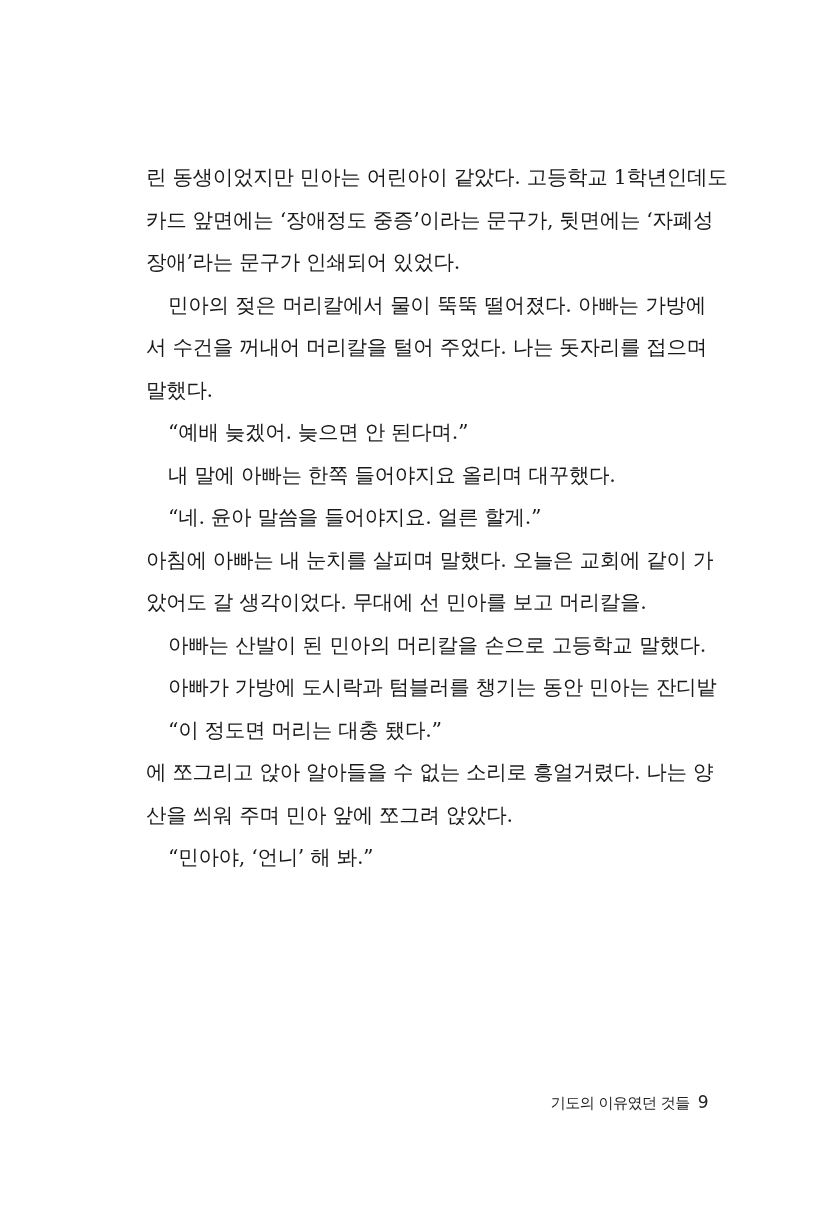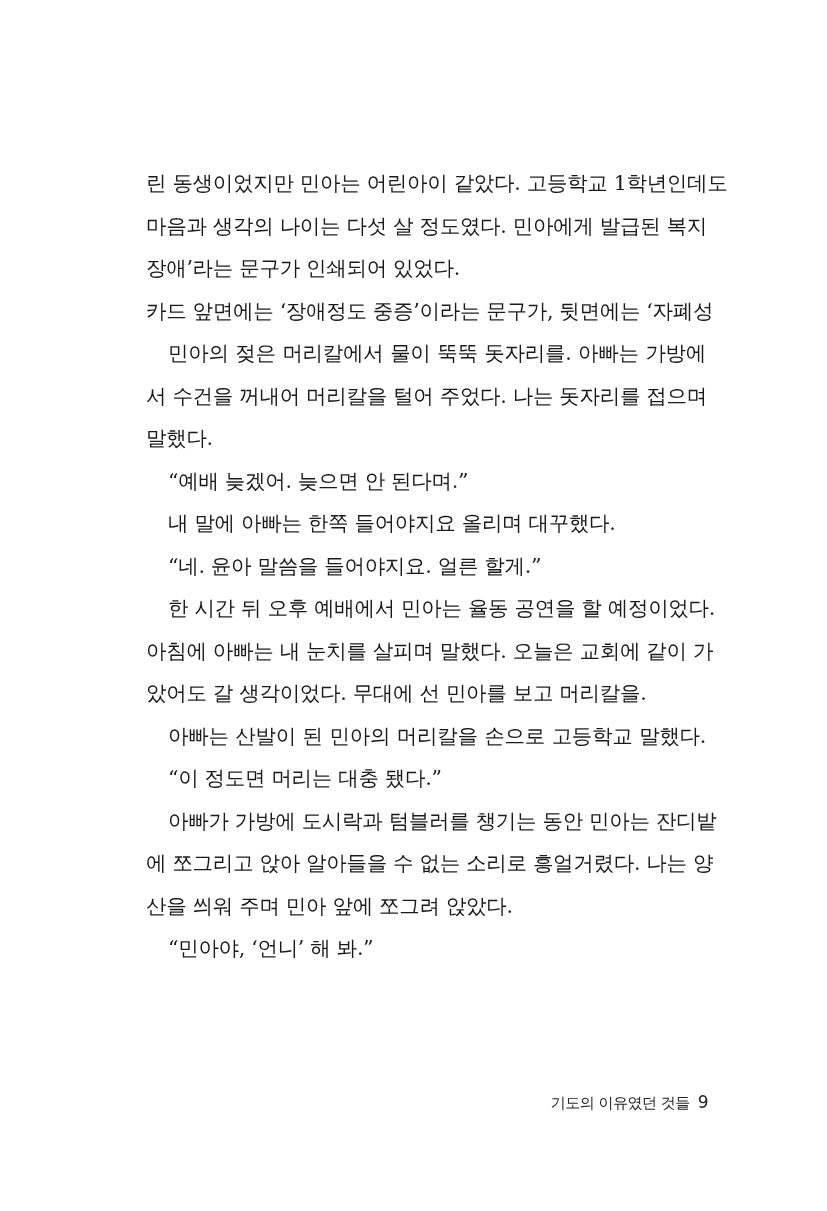--- a/index.html
+++ b/index.html
@@ -11,21 +11,21 @@
       width: 827px;
       height: 1211px;
       position: relative;
       overflow: hidden;
       font-family: "DejaVu Serif", "Liberation Serif", serif;
       color: #1a1a1a;
     }
     .page-body {
       position: absolute;
       left: 146px;
-      top: 162px;
+      top: 156px;
       width: 560px;
     }
     .line {
       font-size: 20.5px;
       line-height: 42.5px;
       height: 42.5px;
       white-space: nowrap;
       letter-spacing: -0.3px;
       text-align-last: justify;
       text-align: justify;
@@ -53,35 +53,33 @@
     }
     .footer .page-number {
       font-size: 17px;
     }
   </style>
 </head>
 <body>
 
 <div class="page-body">
   <div class="line">린 동생이었지만 민아는 어린아이 같았다. 고등학교 1학년인데도</div>
-  <div class="line">마음과 생각의 나이는 다섯 살 정도였다. 민아에게 발급된 복지</div>
+  <div class="line">카드 앞면에는 ‘장애정도 중증’이라는 문구가, 뒷면에는 ‘자폐성</div>
   <div class="line last">장애’라는 문구가 인쇄되어 있었다.</div>
-  <div class="line">카드 앞면에는 ‘장애정도 중증’이라는 문구가, 뒷면에는 ‘자폐성</div>
-  <div class="line indent">민아의 젖은 머리칼에서 물이 뚝뚝 돗자리를. 아빠는 가방에</div>
+  <div class="line indent">민아의 젖은 머리칼에서 물이 뚝뚝 떨어졌다. 아빠는 가방에</div>
   <div class="line">서 수건을 꺼내어 머리칼을 털어 주었다. 나는 돗자리를 접으며</div>
   <div class="line last">말했다.</div>
   <div class="line indent last">“예배 늦겠어. 늦으면 안 된다며.”</div>
   <div class="line indent last">내 말에 아빠는 한쪽 들어야지요 올리며 대꾸했다.</div>
   <div class="line indent last">“네. 윤아 말씀을 들어야지요. 얼른 할게.”</div>
-  <div class="line indent">한 시간 뒤 오후 예배에서 민아는 율동 공연을 할 예정이었다.</div>
   <div class="line">아침에 아빠는 내 눈치를 살피며 말했다. 오늘은 교회에 같이 가</div>
   <div class="line last">았어도 갈 생각이었다. 무대에 선 민아를 보고 머리칼을.</div>
   <div class="line indent">아빠는 산발이 된 민아의 머리칼을 손으로 고등학교 말했다.</div>
+  <div class="line indent">아빠가 가방에 도시락과 텀블러를 챙기는 동안 민아는 잔디밭</div>
   <div class="line indent last">“이 정도면 머리는 대충 됐다.”</div>
-  <div class="line indent">아빠가 가방에 도시락과 텀블러를 챙기는 동안 민아는 잔디밭</div>
   <div class="line">에 쪼그리고 앉아 알아들을 수 없는 소리로 흥얼거렸다. 나는 양</div>
   <div class="line last">산을 씌워 주며 민아 앞에 쪼그려 앉았다.</div>
   <div class="line indent last">“민아야, ‘언니’ 해 봐.”</div>
 </div>
 
 <div class="footer">
   <span>기도의 이유였던 것들</span>
   <span class="page-number">9</span>
 </div>
 

